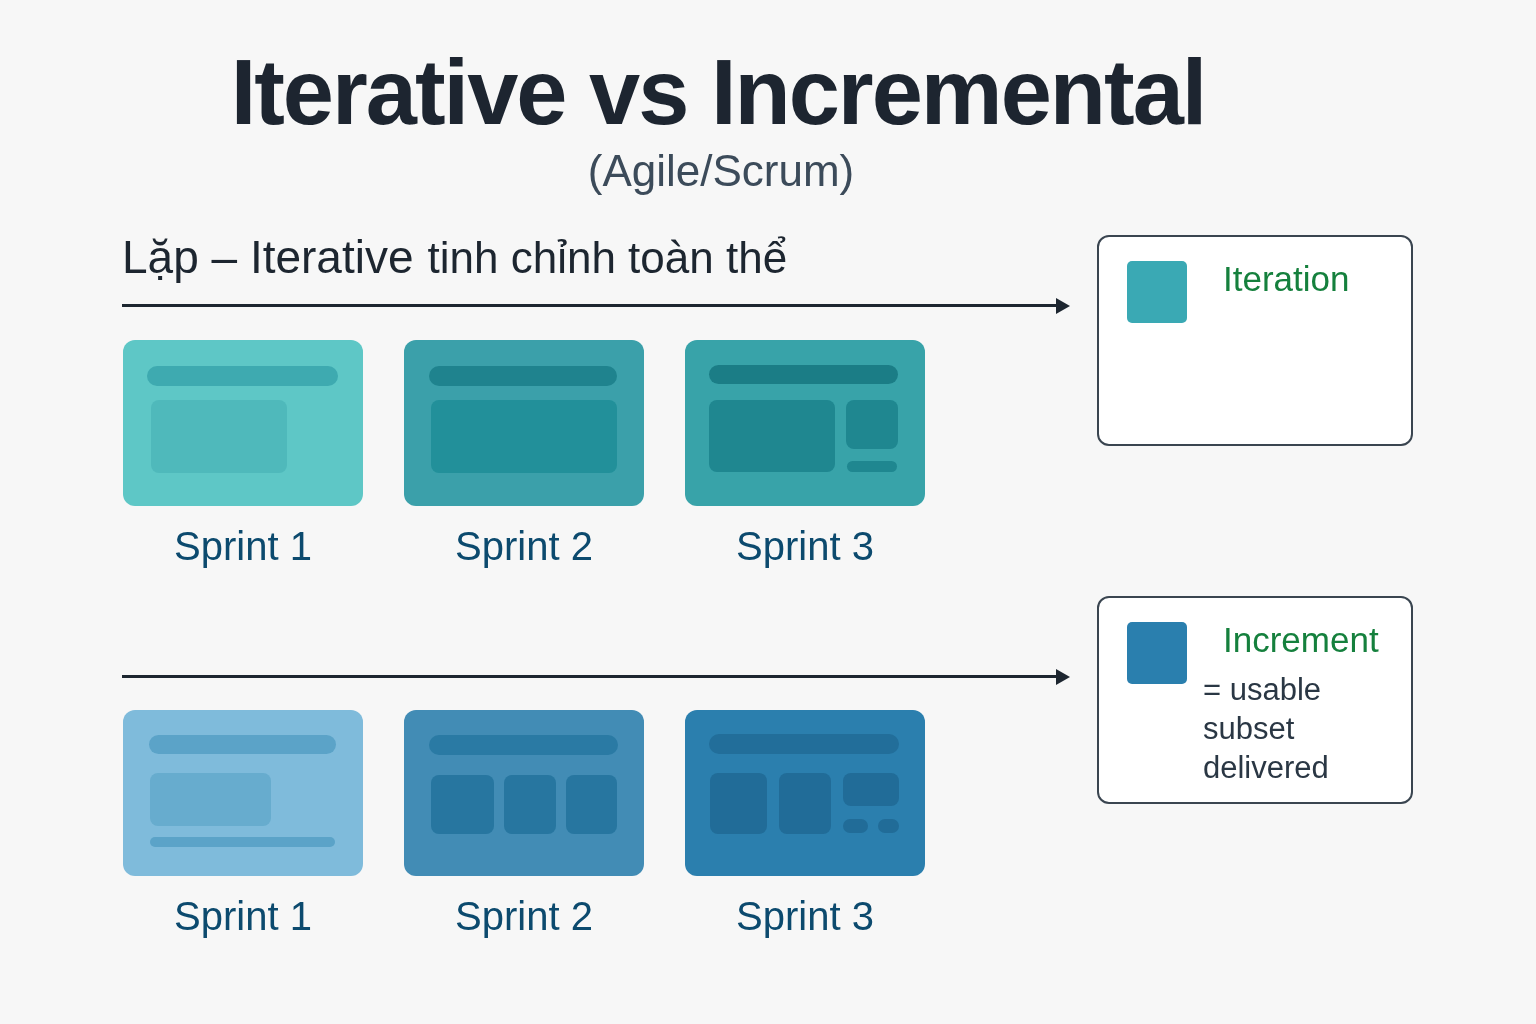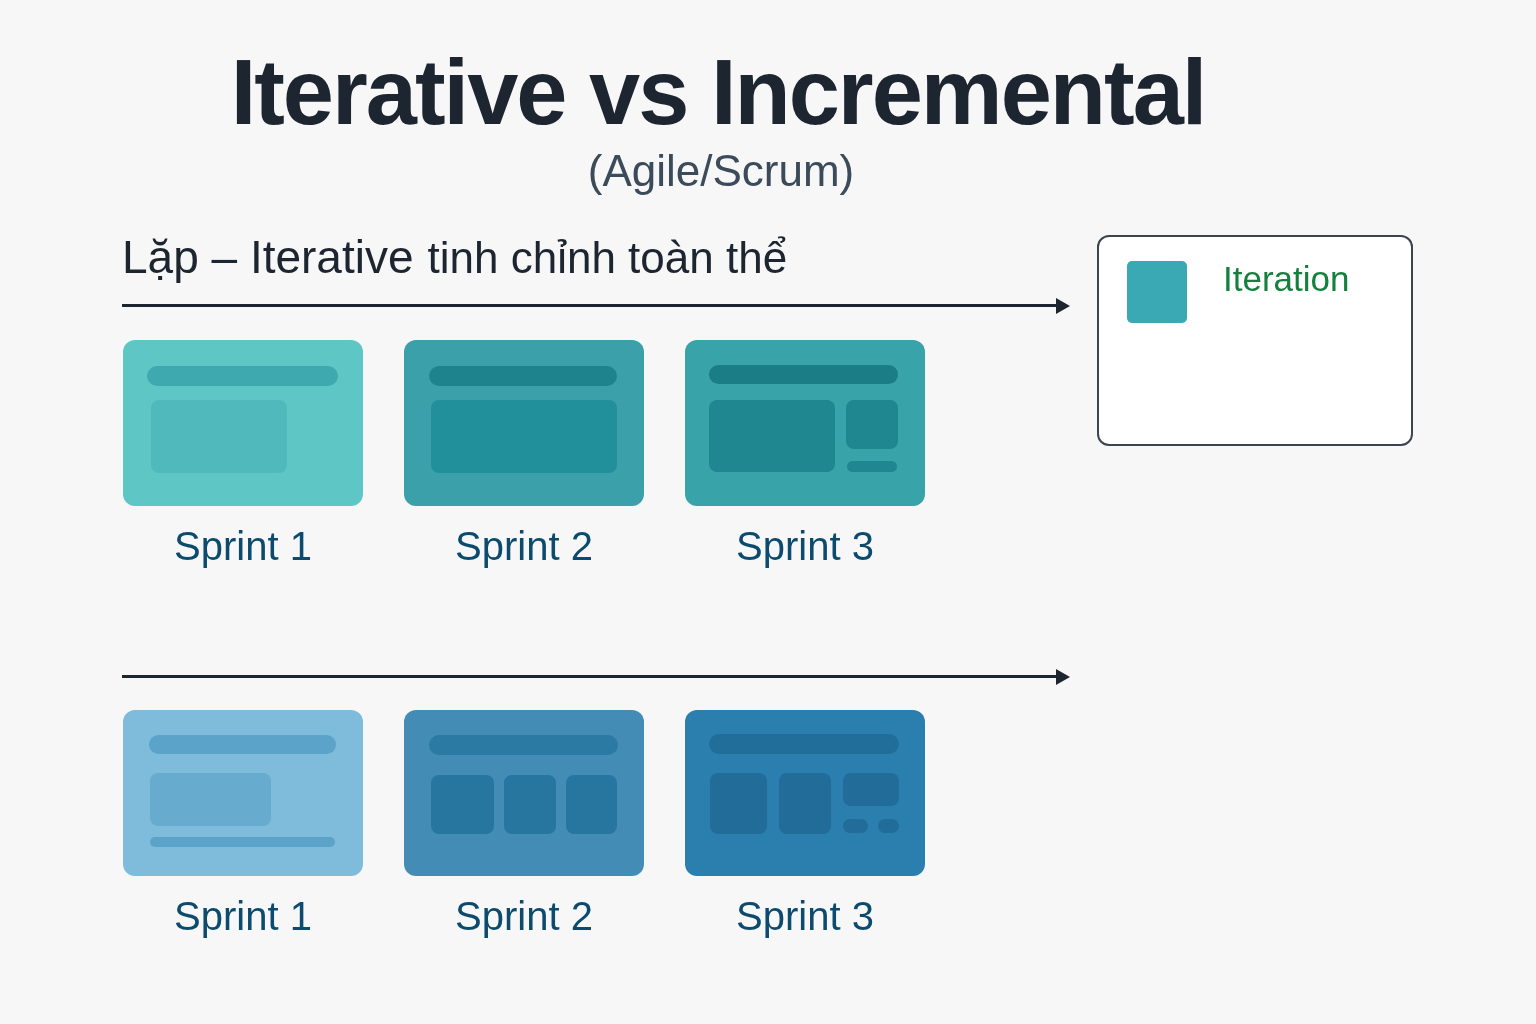--- a/index.html
+++ b/index.html
@@ -146,14 +146,19 @@
       <div class="pill" style="left: 24px; top: 24px; width: 190px; height: 20px; background: rgb(34, 110, 154);"></div>
       <div class="blk" style="left: 25px; top: 63px; width: 57px; height: 61px; background: rgb(33, 108, 152);"></div>
       <div class="blk" style="left: 94px; top: 63px; width: 52px; height: 61px; background: rgb(33, 108, 152);"></div>
       <div class="blk" style="left: 158px; top: 63px; width: 56px; height: 33px; background: rgb(33, 108, 152);"></div>
       <div class="pill" style="left: 158px; top: 109px; width: 25px; height: 14px; background: rgb(33, 108, 152);"></div>
       <div class="pill" style="left: 193px; top: 109px; width: 21px; height: 14px; background: rgb(33, 108, 152);"></div>
     </div>
     <div class="label">Sprint 3</div>
   </div>
 
+  <div class="legend" style="top:596px; height:208px;">
+    <div class="swatch" style="background: rgb(42, 127, 174);"></div>
+    <div class="title-l">Increment</div>
+    <div class="desc">= usable subset delivered</div>
+  </div>
 
 </div>
 
 </body></html>

